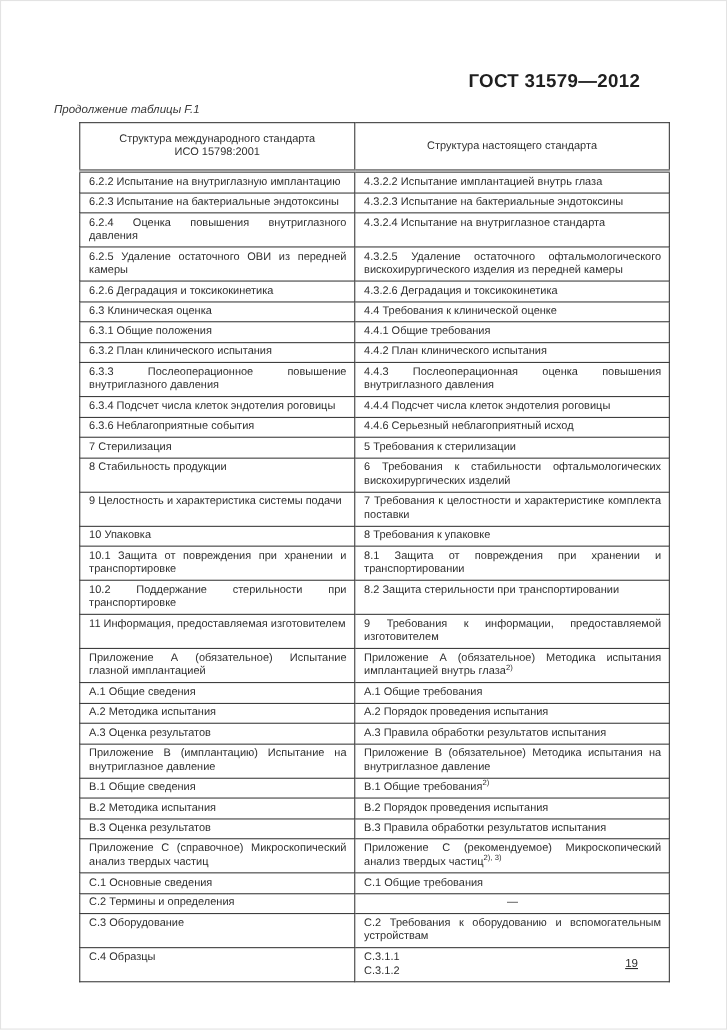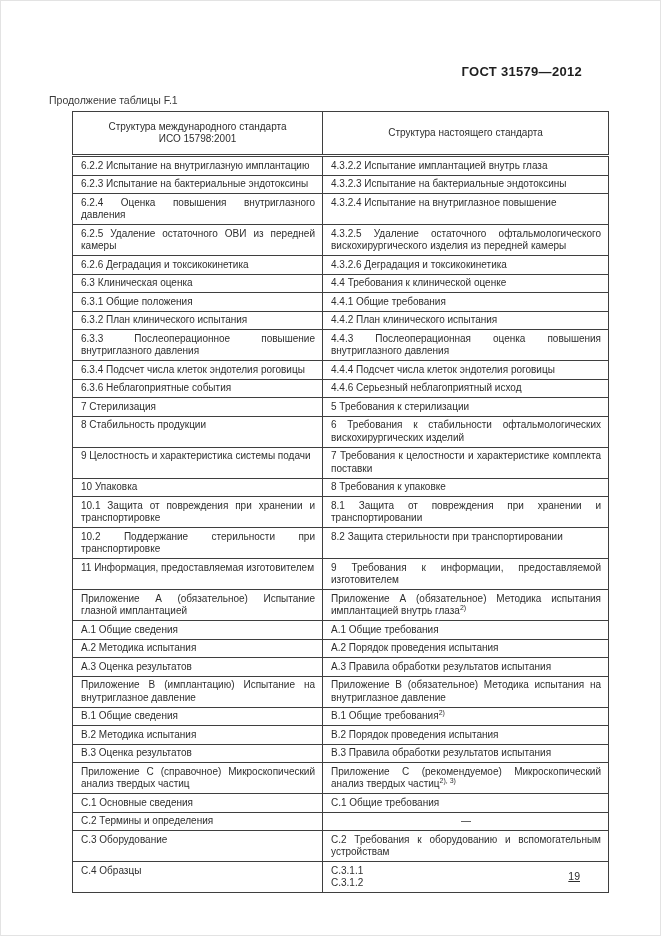--- a/index.html
+++ b/index.html
@@ -14,30 +14,31 @@
     margin: 0 auto;
     background: #ffffff;
     border: 1px solid #e3e3e3;
     box-sizing: border-box;
     color: #2e2e2e;
   }
   .doc-code {
     position: absolute;
     top: 63px;
     right: 78px;
-    font-size: 13px;
+    font-size: 17px;
     font-weight: bold;
     letter-spacing: 0.3px;
     color: #1f1f1f;
   }
   .table-caption {
     position: absolute;
     top: 93px;
     left: 48px;
     font-size: 10.5px;
+    font-style: italic;
     color: #3a3a3a;
   }
   .std-table-wrap {
     position: absolute;
     top: 110px;
     left: 47px;
     width: 536px;
     margin-left: 24px;
   }
   table.std-table {
@@ -110,21 +111,21 @@
           <tr>
             <td>6.2.2 Испытание на внутриглазную имплантацию</td>
             <td>4.3.2.2 Испытание имплантацией внутрь глаза</td>
           </tr>
           <tr>
             <td>6.2.3 Испытание на бактериальные эндотоксины</td>
             <td>4.3.2.3 Испытание на бактериальные эндотоксины</td>
           </tr>
           <tr>
             <td>6.2.4 Оценка повышения внутриглазного давления</td>
-            <td>4.3.2.4 Испытание на внутриглазное повышение</td>
+            <td>4.3.2.4 Испытание на внутриглазное стандарта</td>
           </tr>
           <tr>
             <td>6.2.5 Удаление остаточного ОВИ из передней камеры</td>
             <td>4.3.2.5 Удаление остаточного офтальмологического вискохирургического изделия из передней камеры</td>
           </tr>
           <tr>
             <td>6.2.6 Деградация и токсикокинетика</td>
             <td>4.3.2.6 Деградация и токсикокинетика</td>
           </tr>
           <tr>

